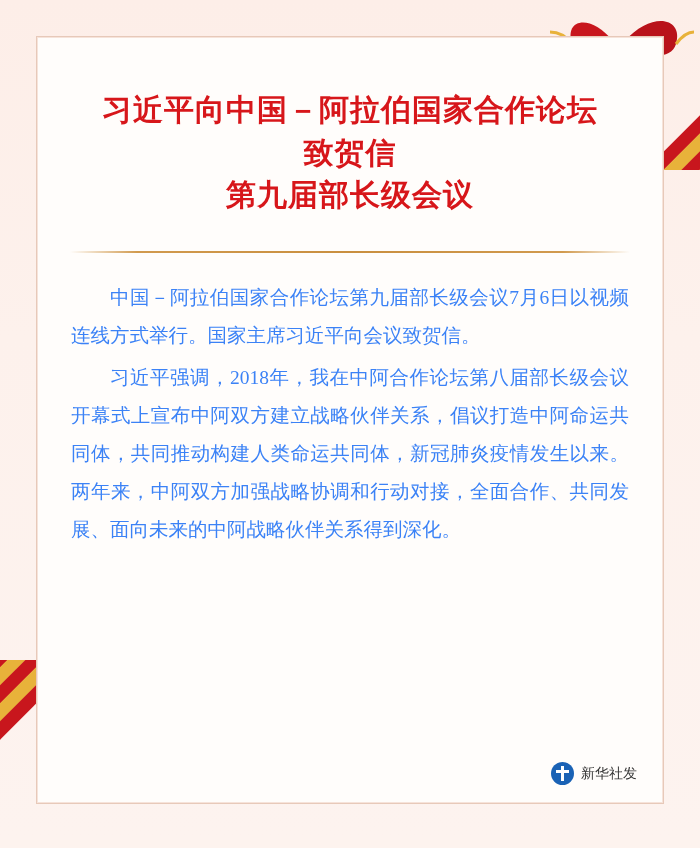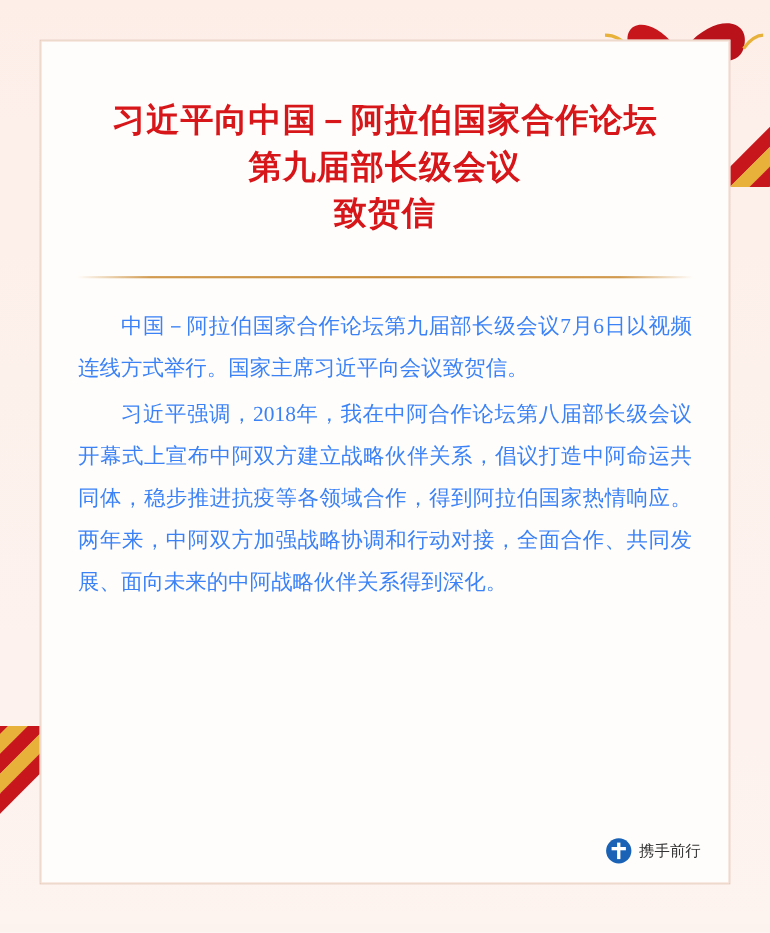--- a/index.html
+++ b/index.html
@@ -191,30 +191,30 @@
     <ellipse cx="75" cy="44" rx="11" ry="9" fill="#e2262c"></ellipse>
     <circle cx="75" cy="42" r="3" fill="#f4d36b"></circle>
     <path d="M28 42 C22 34, 14 30, 6 30" stroke="#e8b23a" stroke-width="3" fill="none"></path>
     <path d="M132 42 C138 34, 145 30, 150 30" stroke="#e8b23a" stroke-width="3" fill="none"></path>
   </svg>
 
   <div class="card">
 
     <div class="title-block">
       <div class="title-line">习近平向中国－阿拉伯国家合作论坛</div>
+      <div class="title-line">致贺信</div>
       <div class="title-line">第九届部长级会议</div>
-      <div class="title-line">致贺信</div>
     </div>
 
     <div class="divider"></div>
 
     <div class="body-text">
       <p>中国－阿拉伯国家合作论坛第九届部长级会议7月6日以视频连线方式举行。国家主席习近平向会议致贺信。</p>
-      <p>习近平强调，2018年，我在中阿合作论坛第八届部长级会议开幕式上宣布中阿双方建立战略伙伴关系，倡议打造中阿命运共同体，稳步推进抗疫等各领域合作，得到阿拉伯国家热情响应。两年来，中阿双方加强战略协调和行动对接，全面合作、共同发展、面向未来的中阿战略伙伴关系得到深化。</p>
+      <p>习近平强调，2018年，我在中阿合作论坛第八届部长级会议开幕式上宣布中阿双方建立战略伙伴关系，倡议打造中阿命运共同体，共同推动构建人类命运共同体，新冠肺炎疫情发生以来。两年来，中阿双方加强战略协调和行动对接，全面合作、共同发展、面向未来的中阿战略伙伴关系得到深化。</p>
     </div>
 
     <div class="footer">
       <div class="logo"></div>
-      <div class="credit">携手前行</div>
+      <div class="credit">新华社发</div>
     </div>
 
   </div>
 </div>
 
 </body></html>

